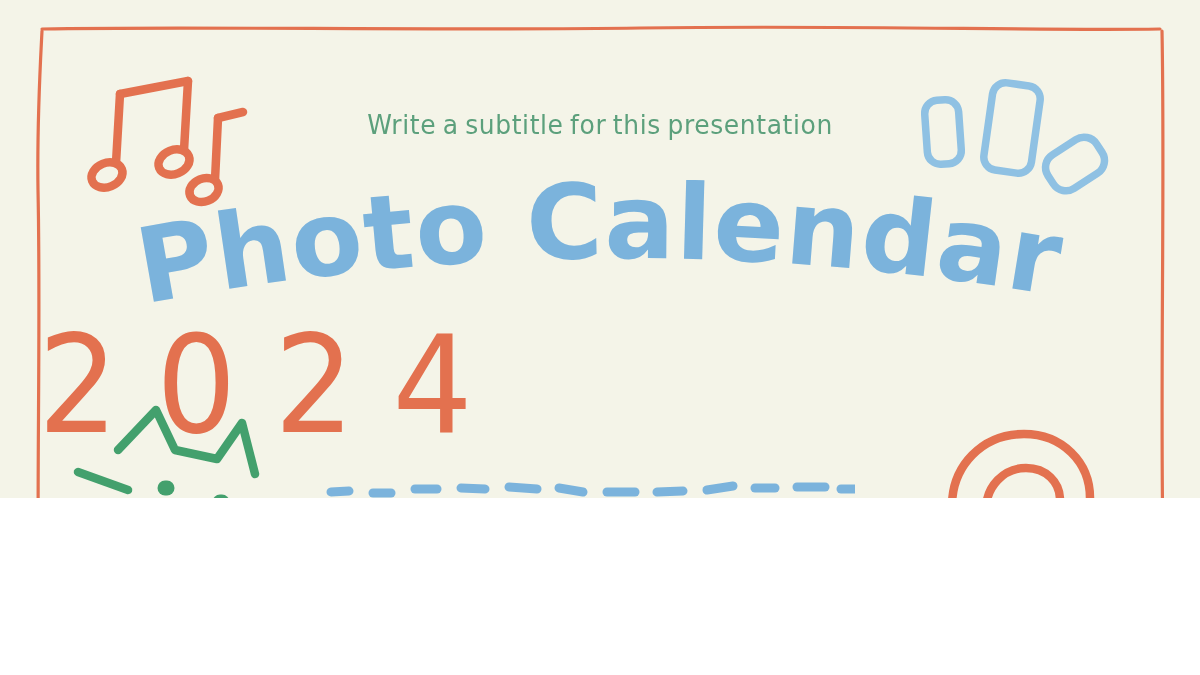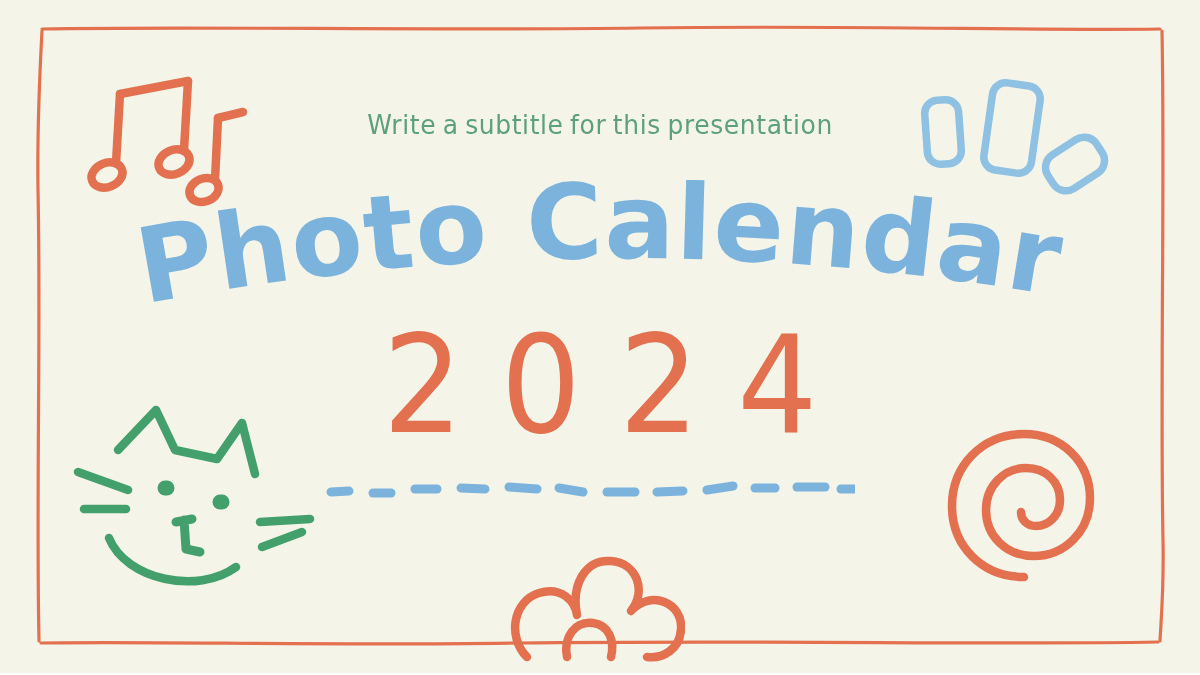--- a/index.html
+++ b/index.html
@@ -3,21 +3,21 @@
 <meta charset="utf-8">
 <style>
   html, body {
     margin: 0;
     padding: 0;
     background: #ffffff;
   }
   #slide {
     position: relative;
     width: 1200px;
-    height: 673px;
+    height: 498px;
     background: #f4f4e8;
     overflow: hidden;
     font-family: "DejaVu Sans", sans-serif;
   }
 
   
   .frame {
     position: absolute;
     left: 0; top: 0;
     width: 1200px;
@@ -57,21 +57,21 @@
     font-weight: 700;
     fill: #7bb3dc;
     letter-spacing: 1px;
   }
 
   .year-wrap {
     position: absolute;
     left: 0;
     top: 320px;
     width: 1200px;
-    text-align: center;
+    text-align: left;
   }
   .year {
     display: inline-block;
     font-family: "DejaVu Sans", sans-serif;
     font-size: 126px;
     font-weight: 400;
     color: #e3714f;
     letter-spacing: 38px;
     padding-left: 38px;
     line-height: 1.05;

